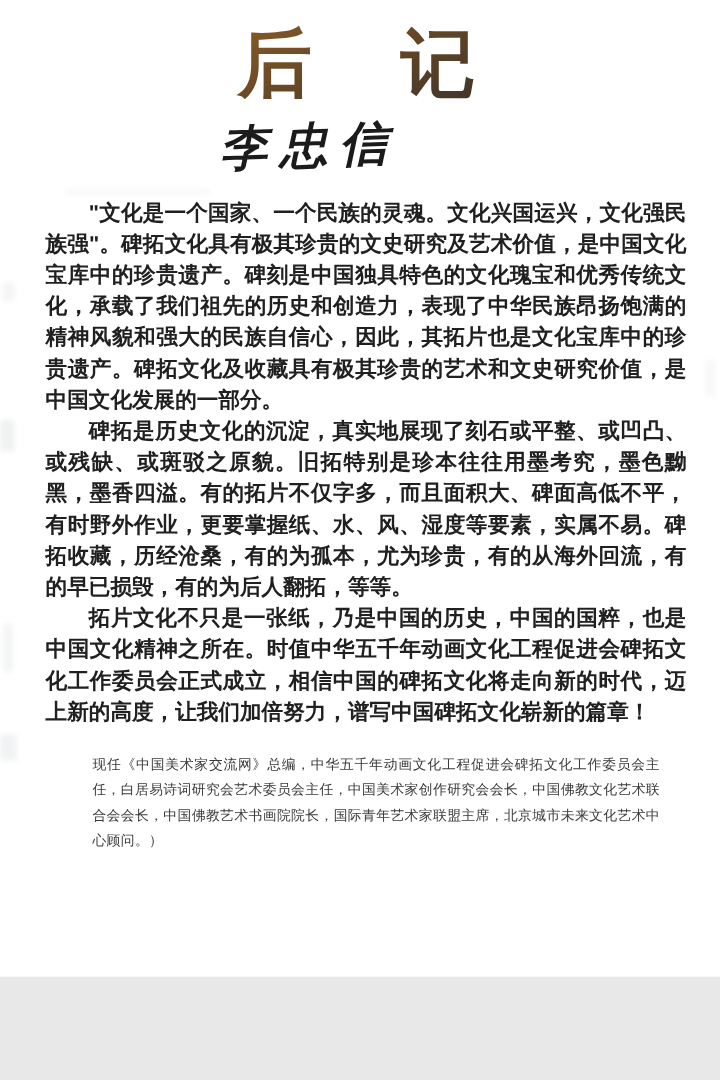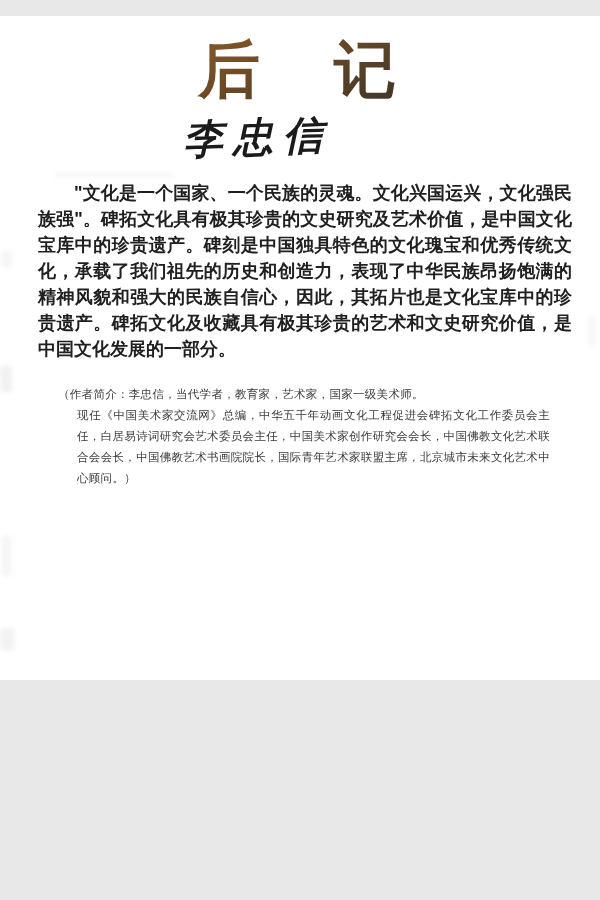--- a/index.html
+++ b/index.html
@@ -3,22 +3,22 @@
 <meta charset="utf-8">
 <style>
   html, body {
     margin: 0;
     padding: 0;
     background: #e8e8e8;
   }
   .page {
     position: relative;
     width: 600px;
-    height: 664px;
-    margin: 16px auto;
+    height: 814px;
+    margin: 0 auto;
     background: #ffffff;
     overflow: hidden;
     font-family: "Liberation Sans", "DejaVu Sans", sans-serif;
   }
   .title {
     margin-top: 16px;
     text-align: center;
     font-family: "Liberation Serif", "DejaVu Serif", serif;
     font-size: 62px;
     font-weight: bold;
@@ -92,24 +92,25 @@
 <body>
 
 <div class="page">
 
   <div class="title">后　记</div>
 
   <div class="signature">李忠信</div>
 
   <div class="body-text">
     <p>"文化是一个国家、一个民族的灵魂。文化兴国运兴，文化强民族强"。碑拓文化具有极其珍贵的文史研究及艺术价值，是中国文化宝库中的珍贵遗产。碑刻是中国独具特色的文化瑰宝和优秀传统文化，承载了我们祖先的历史和创造力，表现了中华民族昂扬饱满的精神风貌和强大的民族自信心，因此，其拓片也是文化宝库中的珍贵遗产。碑拓文化及收藏具有极其珍贵的艺术和文史研究价值，是中国文化发展的一部分。</p>
+    <p>碑拓是历史文化的沉淀，真实地展现了刻石或平整、或凹凸、或残缺、或斑驳之原貌。旧拓特别是珍本往往用墨考究，墨色黝黑，墨香四溢。有的拓片不仅字多，而且面积大、碑面高低不平，有时野外作业，更要掌握纸、水、风、湿度等要素，实属不易。碑拓收藏，历经沧桑，有的为孤本，尤为珍贵，有的从海外回流，有的早已损毁，有的为后人翻拓，等等。</p>
+    <p>拓片文化不只是一张纸，乃是中国的历史，中国的国粹，也是中国文化精神之所在。时值中华五千年动画文化工程促进会碑拓文化工作委员会正式成立，相信中国的碑拓文化将走向新的时代，迈上新的高度，让我们加倍努力，谱写中国碑拓文化崭新的篇章！</p>
   </div>
 
   <div class="bio">
-    <p class="bio-intro">（作者简介：李忠信，当代学者，教育家，艺术家，国家一级美术师。</p>
     <p class="bio-body">现任《中国美术家交流网》总编，中华五千年动画文化工程促进会碑拓文化工作委员会主任，白居易诗词研究会艺术委员会主任，中国美术家创作研究会会长，中国佛教文化艺术联合会会长，中国佛教艺术书画院院长，国际青年艺术家联盟主席，北京城市未来文化艺术中心顾问。）</p>
   </div>
 
   <div class="artifact a1"></div>
   <div class="artifact a2"></div>
   <div class="artifact a3"></div>
   <div class="artifact a4"></div>
   <div class="artifact a5"></div>
   <div class="artifact a6"></div>
   <div class="artifact a7"></div>

